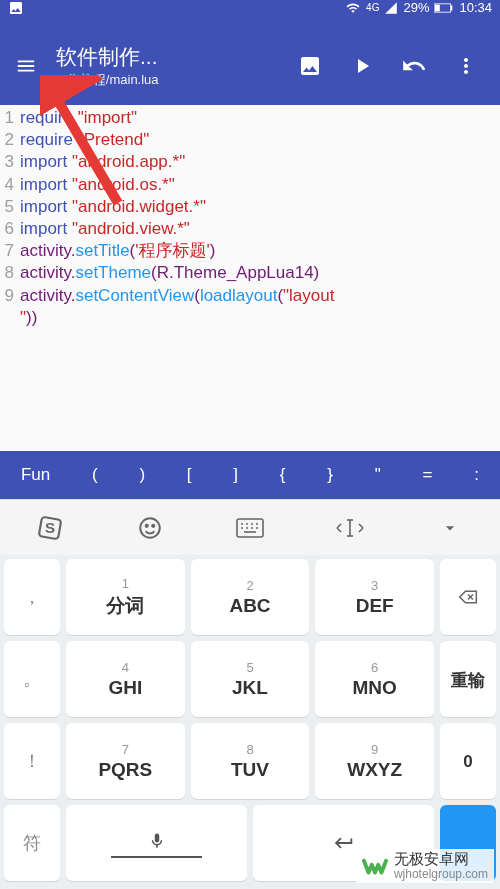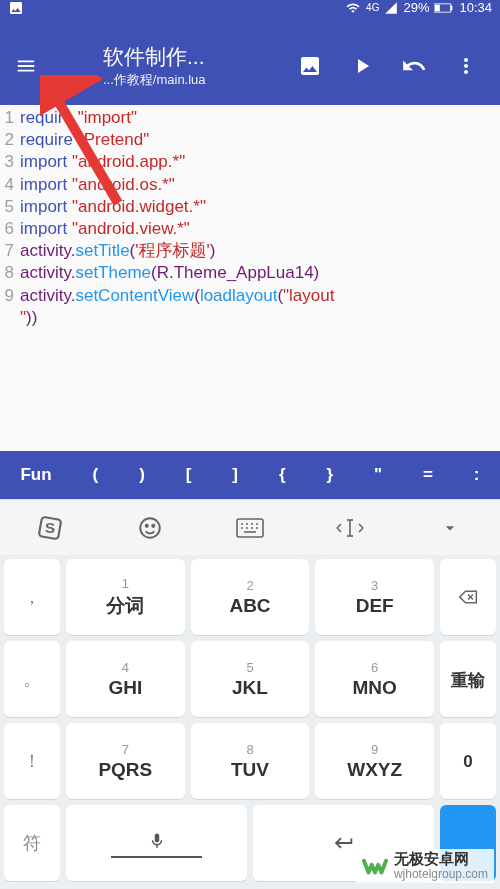--- a/index.html
+++ b/index.html
@@ -2,59 +2,59 @@
 <html><head>
   <meta charset="utf-8">
   <style>
     * { margin: 0; padding: 0; box-sizing: border-box; font-family: sans-serif; }
     body { width: 500px; height: 889px; overflow: hidden; background: #fafafa; position: relative; }
     
     .status-bar { height: 26px; background: #3f51b5; color: #fff; display: flex; align-items: flex-start; justify-content: space-between; padding: 0 8px; font-size: 13px; }
     .status-left { display: flex; align-items: center; }
     .status-right { display: flex; align-items: center; gap: 5px; }
     
-    .app-bar { height: 79px; background: #3f51b5; color: #fff; display: flex; align-items: center; padding: 0 8px; gap: 47px; }
+    .app-bar { height: 79px; background: #3f51b5; color: #fff; display: flex; align-items: center; padding: 0 8px; }
     .hamburger { width: 36px; height: 36px; display: flex; align-items: center; justify-content: center; cursor: pointer; }
     .title-block { flex: 1; margin-left: 12px; overflow: hidden; }
     .app-title { font-size: 21px; white-space: nowrap; }
     .app-subtitle { font-size: 13px; opacity: 0.9; white-space: nowrap; }
     .toolbar-actions { display: flex; align-items: center; gap: 24px; padding-right: 12px; }
     .toolbar-btn { width: 28px; height: 28px; display: flex; align-items: center; justify-content: center; cursor: pointer; }
     
     .editor { display: flex; background: #fafafa; height: 346px; }
     .gutter { width: 16px; text-align: right; color: #9e9e9e; font-size: 17px; padding-top: 2px; font-family: monospace; }
     .gutter div { height: 22.2px; line-height: 22.2px; padding-right: 2px; }
     .code { flex: 1; font-family: monospace; font-size: 17px; padding-top: 2px; padding-left: 4px; white-space: pre; overflow: hidden; }
     .code-line { height: 22.2px; line-height: 22.2px; }
     .kw { color: #3f51b5; }
     .str { color: #c62828; }
     .id { color: #701a75; }
     .fn { color: #2196f3; }
     
     .arrow { position: absolute; top: 75px; left: 40px; pointer-events: none; }
     
     .symbol-bar { height: 48px; background: #3f51b5; color: #fff; display: flex; align-items: center; justify-content: space-around; font-size: 17px; }
-    .symbol-bar span { cursor: pointer; font-weight: bold; }
+    .symbol-bar span { cursor: pointer; }
     
     .ime-top { height: 56px; background: #f5f5f5; display: flex; align-items: center; justify-content: space-around; border-top: 1px solid #ddd; }
     .ime-icon { width: 32px; height: 32px; display: flex; align-items: center; justify-content: center; color: #666; cursor: pointer; }
     
     .keyboard { height: 334px; background: #eceff1; padding: 4px; }
     .kb-row { display: flex; gap: 6px; margin-bottom: 6px; height: 76px; }
     .key { background: #fff; border-radius: 6px; display: flex; flex-direction: column; align-items: center; justify-content: center; cursor: pointer; box-shadow: 0 1px 0 rgba(0,0,0,0.1); }
     .key-side { flex: 0 0 56px; color: #888; font-size: 18px; }
     .key-main { flex: 1; }
     .key-num { font-size: 13px; color: #999; }
     .key-label { font-size: 19px; color: #333; margin-top: 2px; font-weight: bold; }
     .key-blue { background: #2196f3; }
     
     .watermark { position: absolute; bottom: 6px; right: 6px; display: flex; align-items: center; gap: 6px; font-size: 12px; color: #555; background: rgba(255,255,255,0.85); padding: 2px 6px; }
     .wm-logo { width: 26px; height: 26px; }
     .wm-text { display: flex; flex-direction: column; line-height: 1.1; }
-    .wm-cn { font-size: 15px; font-weight: bold; color: #333; }
+    .wm-cn { font-size: 15px; font-weight: normal; color: #333; }
     .wm-url { font-size: 12px; color: #888; }
   </style>
 </head>
 <body>
 
 <div class="status-bar">
   <div class="status-left">
     <svg width="16" height="16" viewBox="0 0 24 24" fill="#fff">
         <path d="M21 19V5c0-1.1-.9-2-2-2H5c-1.1 0-2 .9-2 2v14c0 1.1.9 2 2 2h14c1.1 0 2-.9 2-2zM8.5 13.5l2.5 3 3.5-4.5 4.5 6H5l3.5-4.5z"></path>
       </svg>

